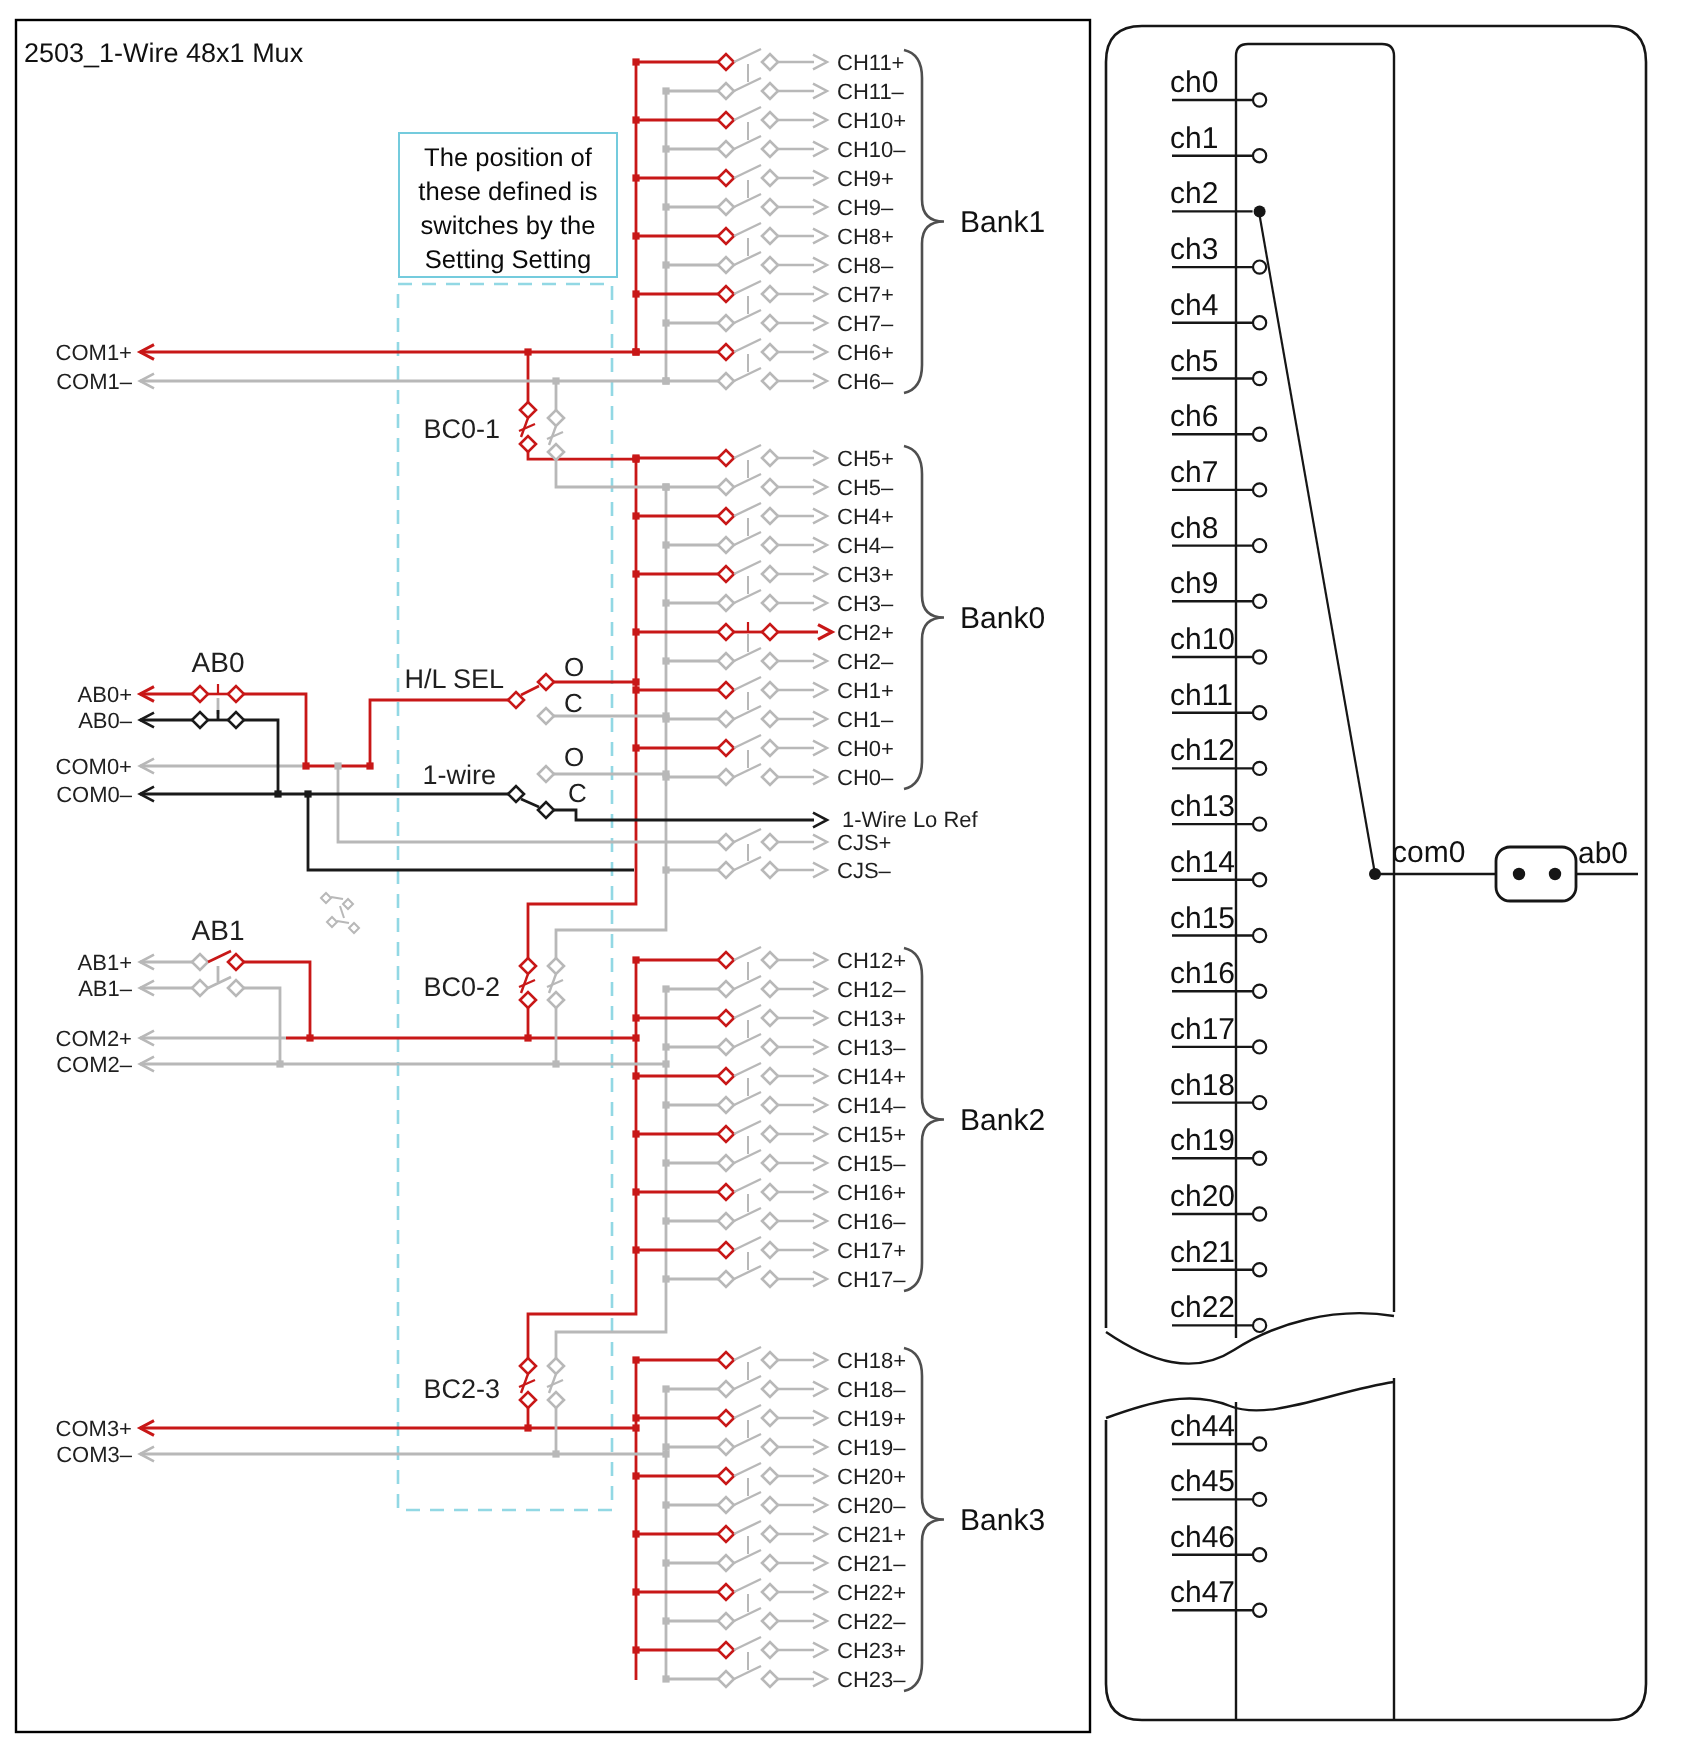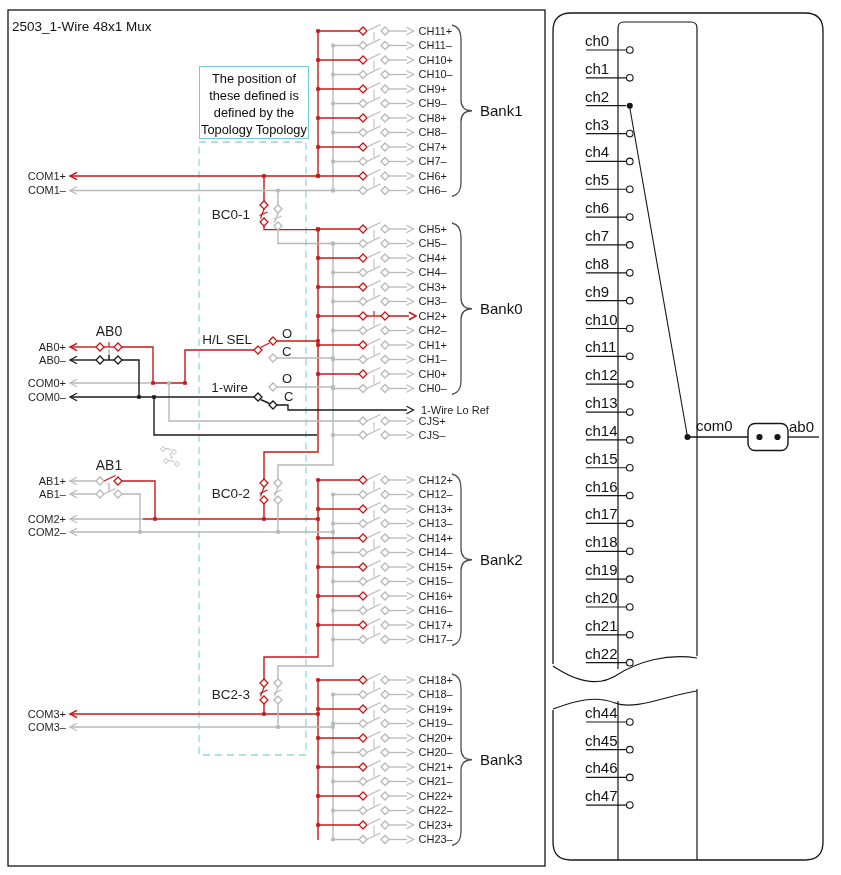--- a/index.html
+++ b/index.html
@@ -860,20 +860,20 @@
         <circle cx="629.8" cy="805.1" r="3.3" fill="#fff" stroke="#161616" stroke-width="1.1"></circle>
       </g>
     </g>
   </svg>
 
 <div class="title">2503_1-Wire 48x1 Mux</div>
 
 <div class="note">
   <span>The position of</span>
   <span>these defined is</span>
-  <span>defined by the</span>
-  <span>Topology Topology</span>
+  <span>switches by the</span>
+  <span>Setting Setting</span>
 </div>
 
 
 
 
 
 
 </body></html>

